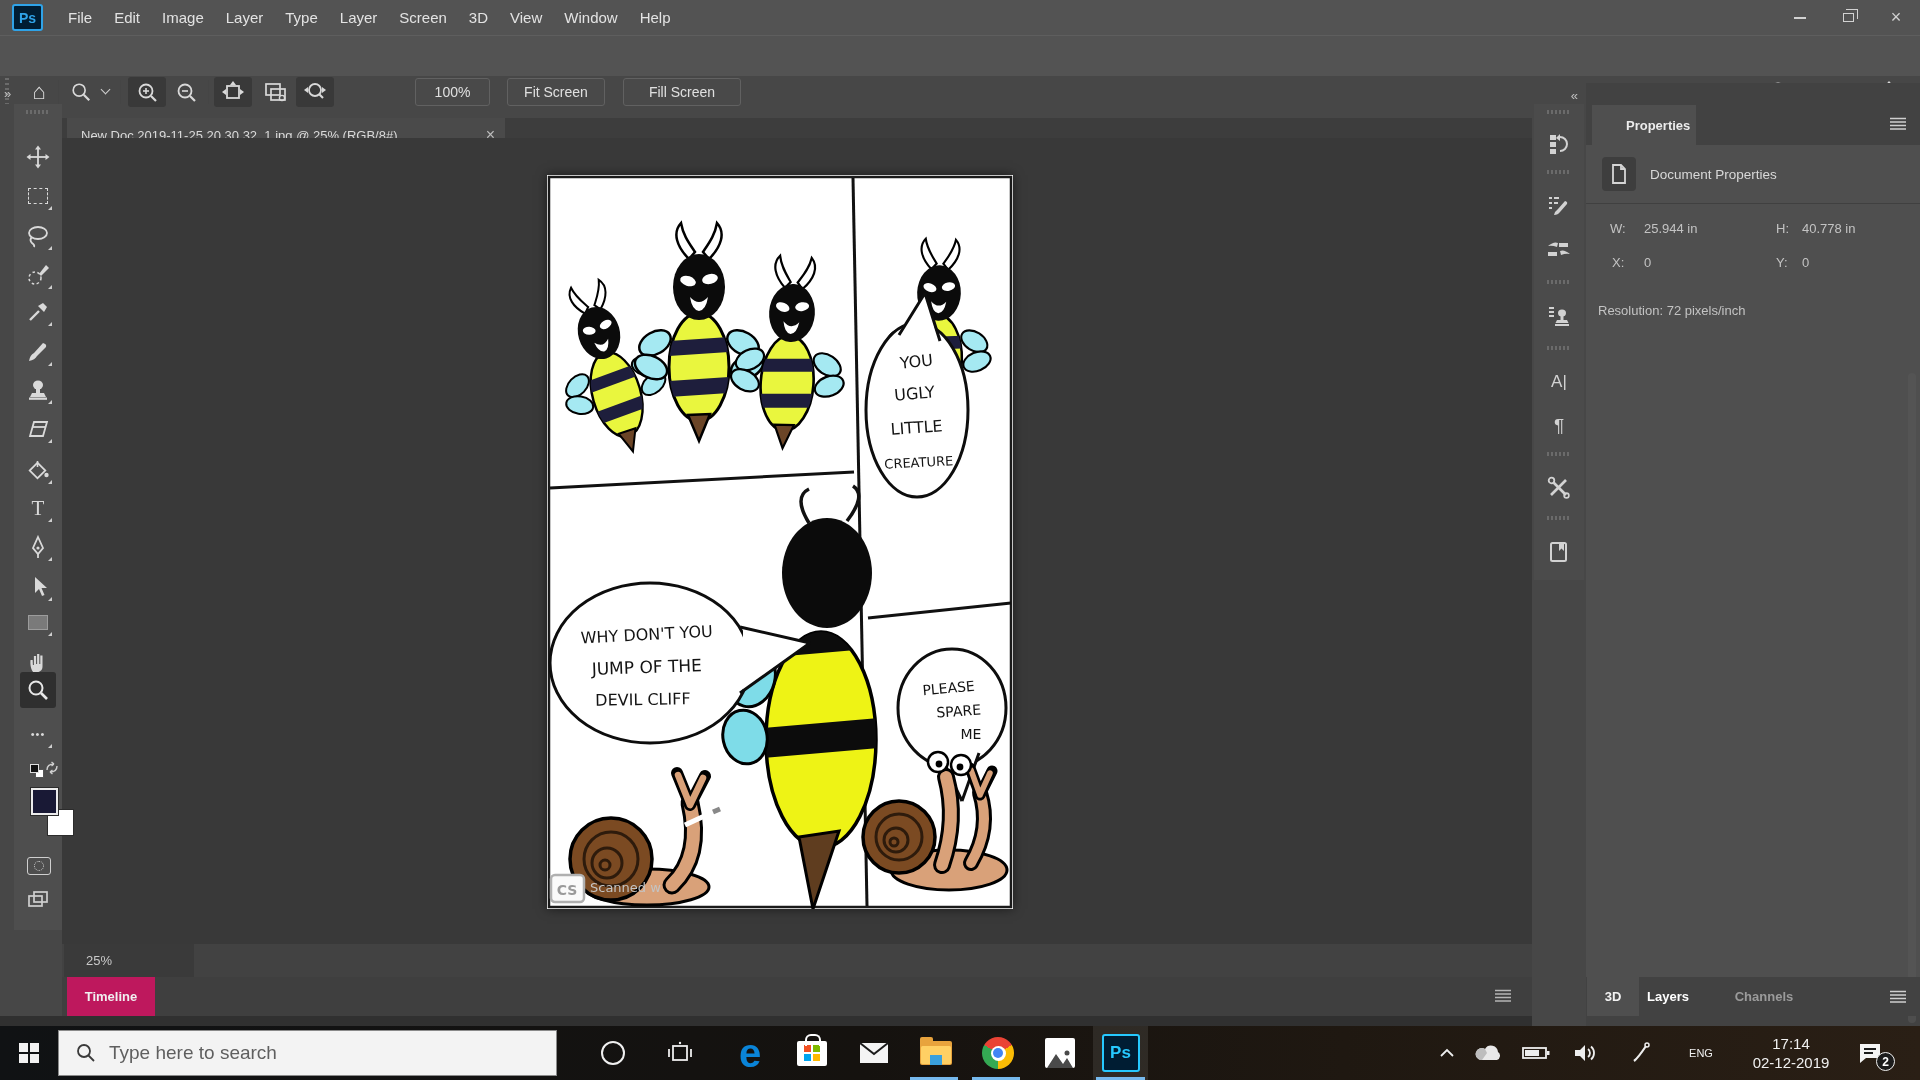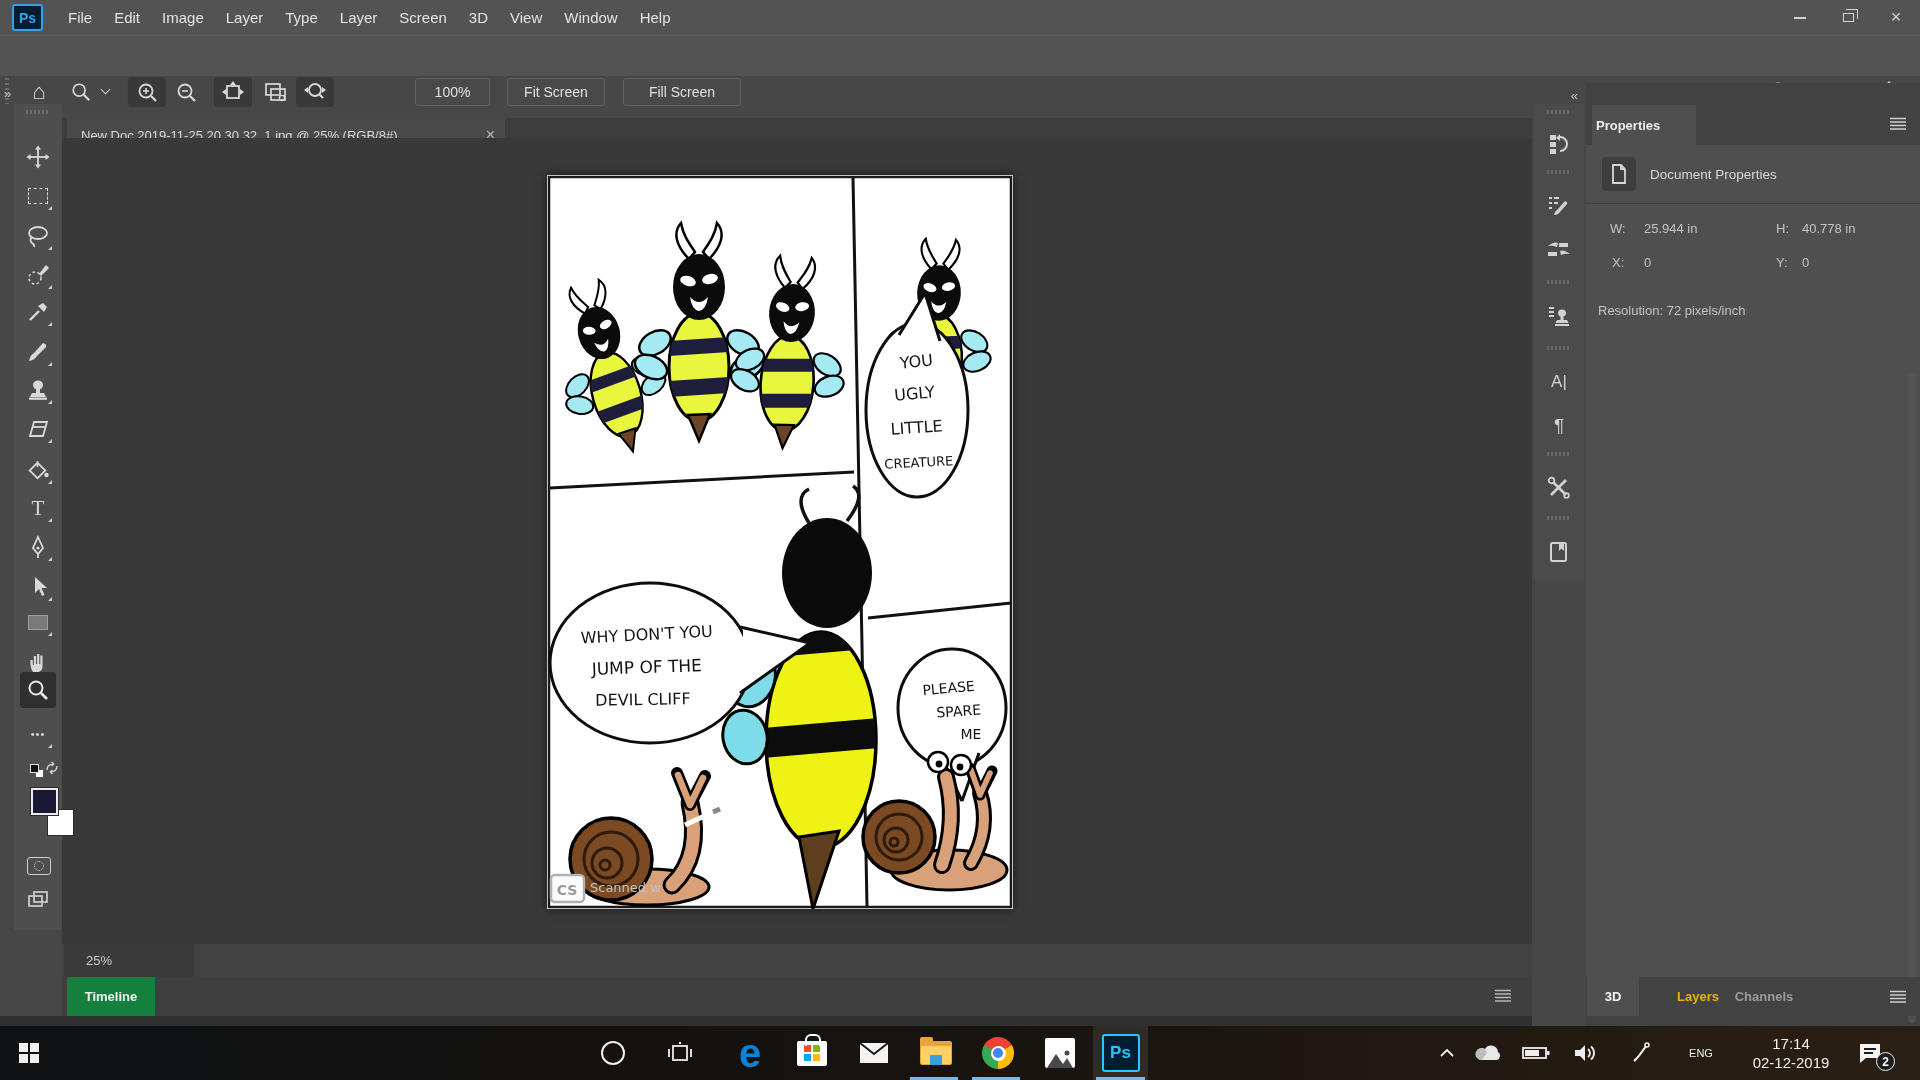--- a/index.html
+++ b/index.html
@@ -72,36 +72,36 @@
   .statusbar { left:62px; top:944px; width:1470px; height:33px; background:#424242;
                color:#c9c9c9; font-size:13px; }
   .zoom-field { position:absolute; left:2px; top:0; width:130px; height:33px; background:#3a3a3a;
                 display:flex; align-items:center; }
   .zoom-field span { margin-left:22px; }
   .doc-field { position:absolute; left:132px; top:0; width:276px; height:33px; background:#4e4e4e;
                display:flex; align-items:center; }
   .doc-field .txt { margin-left:68px; }
   .doc-field .ch { position:absolute; right:12px; color:#b9b9b9; }
   .tlrow { left:62px; top:977px; width:1470px; height:39px; background:#3f3f3f; }
-  .tl-tab { position:absolute; left:5px; top:0; width:88px; height:39px; background:#15803d;
+  .tl-tab { position:absolute; left:5px; top:0; width:88px; height:39px; background:#be185d;
             color:#f0f0f0; font-size:13px; font-weight:bold; display:flex; align-items:center; justify-content:center; }
   .bottom-strip { left:0; top:1016px; width:1920px; height:10px; background:#303030; }
 
   
   .dock-strip { left:1532px; top:83px; width:54px; height:943px; background:#474747; }
   .dock-col { left:1534px; top:104px; width:50px; height:476px; background:#4b4b4b; }
   .dock-exp { position:absolute; right:8px; top:-16px; color:#c0c0c0; font-size:13px; letter-spacing:-2px; }
   .dk-grip { position:absolute; left:13px; width:24px; height:4px;
              background:repeating-linear-gradient(90deg,#6b6b6b 0 2px,transparent 2px 4px); }
   .dk { position:absolute; left:9px; width:32px; height:32px; display:flex; align-items:center;
         justify-content:center; color:#d2d2d2; }
   .panel { left:1586px; top:83px; width:334px; height:943px; background:#424242; }
   .panel-tab { position:absolute; left:6px; top:22px; width:104px; height:40px; background:#4f4f4f;
                color:#ececec; font-size:13px; font-weight:bold; display:flex; align-items:center; }
-  .panel-tab span { margin-left:4px; }
+  .panel-tab span { margin-left:34px; }
   .panel-body { position:absolute; left:0; top:62px; width:334px; height:832px; background:#4f4f4f;
                 color:#cfcfcf; font-size:13px;text-align:center; }
   .dp-iconbox { position:absolute; left:16px; top:12px; width:34px; height:34px; background:#3e3e3e;
                 border-radius:4px; display:flex; align-items:center; justify-content:center; }
   .dp-label { position:absolute; left:64px; top:22px; color:#d8d8d8; font-size:13.5px; }
   .dp-div { position:absolute; left:0; top:58px; width:334px; height:1px; background:#404040; }
   .f-lab { position:absolute; color:#c3c3c3; }
   .scrolltrack { position:absolute; right:4px; top:228px; width:8px; height:650px; background:#5a5a5a; border-radius:4px; opacity:.55; }
   .btabs { left:1586px; top:977px; width:334px; height:39px; background:#424242; font-size:13px; font-weight:bold; }
   .btab { position:absolute; top:0; height:39px; display:flex; align-items:center; justify-content:center; }
@@ -620,39 +620,46 @@
 
     <span class="f-lab" style="left:12px;top:158px;">Resolution: 72 pixels/inch</span>
     <div class="scrolltrack"></div>
   </div>
 </div>
 
 <div class="abs btabs">
   <div class="btab" style="left:1px;width:52px;background:#4f4f4f;color:#f2f2f2;">
     <span>3D</span>
   </div>
-  <div class="btab" style="left:76px;width:72px;color:#eab308;">
+  <div class="btab" style="left:46px;width:72px;color:#ffffff;">
     <span>Layers</span>
   </div>
   <div class="btab" style="left:136px;width:84px;color:#9b9b9b;">
     <span>Channels</span>
   </div>
   <svg class="abs" style="left:303px;top:13px;" width="18" height="14" viewBox="0 0 18 14">
     <path d="M1,1.5 h16 M1,5 h16 M1,8.5 h16 M1,12 h16" stroke="#cfcfcf" stroke-width="1.6"></path>
   </svg>
 </div>
 
 <div class="abs taskbar">
   <div class="tb-btn" style="left:0;width:57px;">
     <div class="start-grid">
         <i></i>
         <i></i>
         <i></i>
         <i></i>
       </div>
+  </div>
+  <div class="searchbox">
+    <svg style="margin:0 12px 0 16px;" width="22" height="22" viewBox="0 0 22 22">
+      <circle cx="9" cy="9" r="6" fill="none" stroke="#3a3a3a" stroke-width="1.8"></circle>
+      <line x1="13.5" y1="13.5" x2="19" y2="19" stroke="#3a3a3a" stroke-width="1.8"></line>
+    </svg>
+    <input type="text" placeholder="Type here to search" style="">
   </div>
   <div class="tb-btn" style="left:585px;width:56px;">
     <div class="cortana-ring"></div>
   </div>
   <div class="tb-btn" style="left:652px;width:56px;">
     <svg width="26" height="26" viewBox="0 0 26 26">
       <rect x="6" y="6" width="14" height="14" fill="none" stroke="#eee" stroke-width="1.8"></rect>
       <path d="M2,9 v8 M24,9 v8" stroke="#eee" stroke-width="1.8"></path>
       <circle cx="13" cy="3" r="1.2" fill="#eee"></circle>
     </svg>

